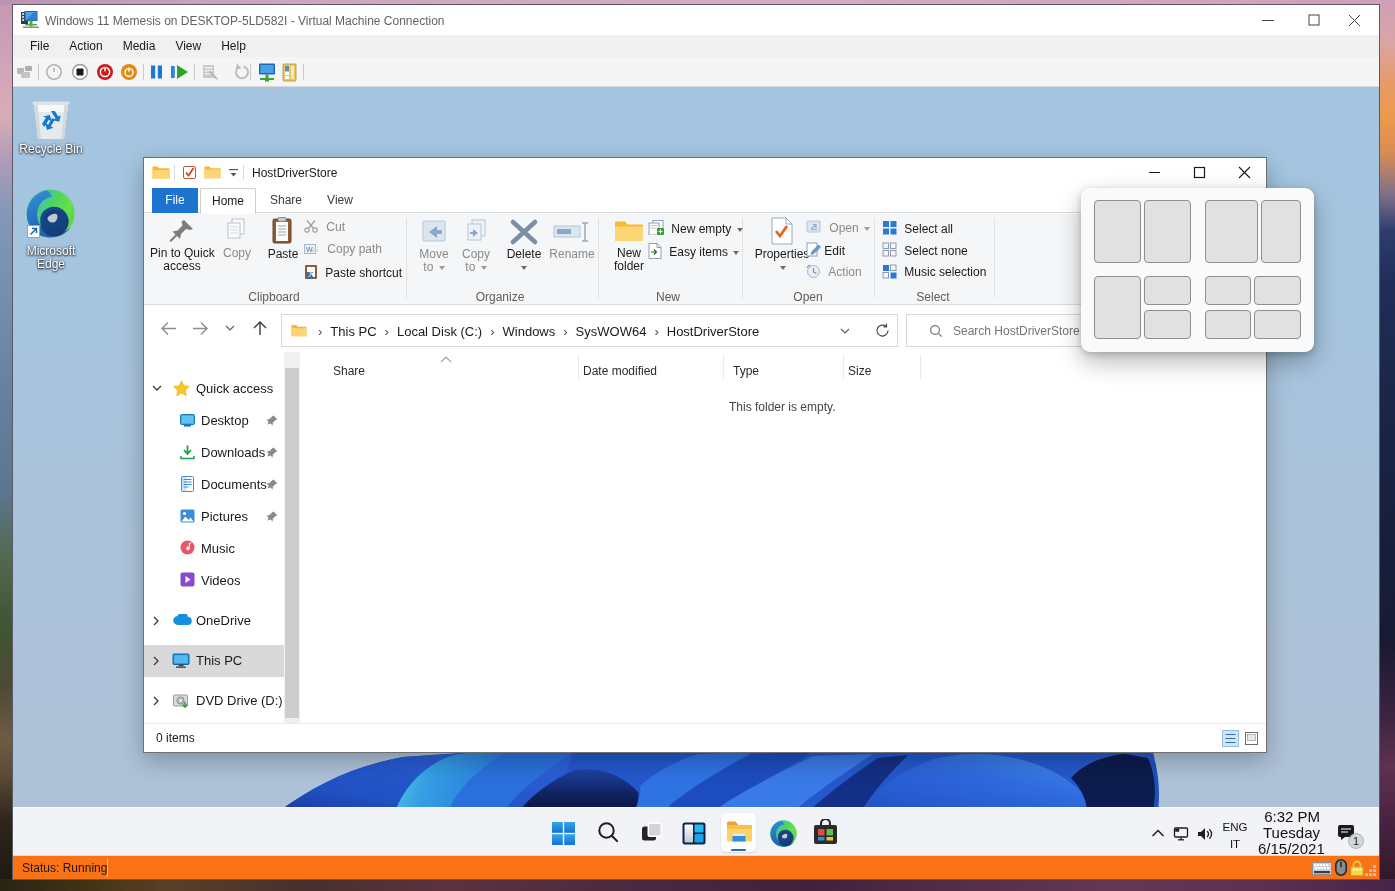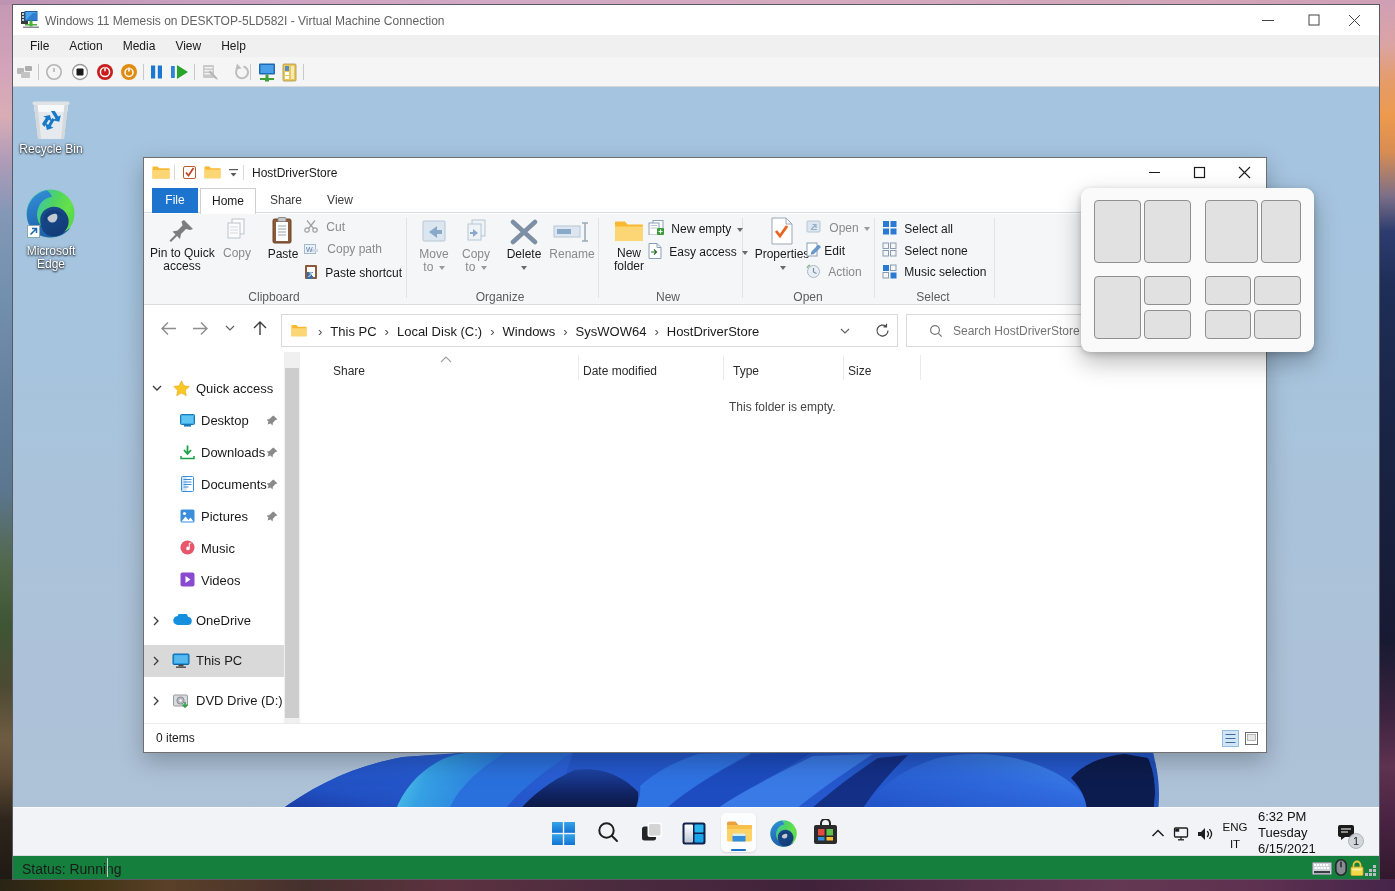--- a/index.html
+++ b/index.html
@@ -26,21 +26,21 @@
 #vmtitle .ticon { position:absolute; left:8px; top:6px; }
 .capbtn { position:absolute; top:0; width:45px; height:30px; color:#333; }
 #vmmenu { height:22px; background:#f0f0f0; font-size:12px; color:#1a1a1a; padding-left:7px; display:flex; align-items:center; }
 #vmmenu span { padding:0 10px; }
 #vmtools { height:30px; background:#f5f5f5; border-bottom:1px solid #d8d8d8; position:relative; }
 #vmscreen {
   position:absolute; left:0px; top:82px; width:1366px; height:768px;
   background:linear-gradient(180deg,#a4c4e0 0%,#a6c4de 30%,#acc2d8 70%,#aec1d7 100%);
   overflow:hidden;
 }
-#vmstatus { position:absolute; left:0; bottom:0; width:1366px; height:24px; background:#15803d; border-top:1px solid #dcdcdc; font-size:14px; color:#1a1a1a; }
+#vmstatus { position:absolute; left:0; bottom:0; width:1366px; height:24px; background:#f97316; border-top:1px solid #dcdcdc; font-size:12px; color:#1a1a1a; }
 #vmstatus .stext { position:absolute; left:9px; top:5px; }
 #vmstatus .sep1 { position:absolute; left:94px; top:2px; width:1px; height:19px; background:#c8c8c8; }
 
 #taskbar { position:absolute; left:0; bottom:0; width:1366px; height:48px; background:#f1f3f6; border-top:1px solid #f8fafb; }
 .tbi { position:absolute; }
 #tray { position:absolute; right:0; top:0; height:48px; }
 
 .deskicon { position:absolute; width:76px; text-align:center; color:#fff; font-size:12px; }
 .deskicon .lbl { text-shadow:0 1px 2px rgba(0,0,0,.9), 0 0 3px rgba(0,0,0,.6); line-height:13px; margin-top:2px; }
 
@@ -422,21 +422,21 @@
                 <path d="M12.5 9.5 v4 M10.5 11.5 h4" stroke="#fff" stroke-width="1.2"></path>
               </svg>
             <span style="margin-left:4px;">New empty</span> <span class="car"></span>
           </div>
           <div class="rsmall" style="left:504px;top:29px;">
             <svg width="14" height="16" viewBox="0 0 14 16" style="vertical-align:-3px;">
                 <path d="M1 .5 h8 l4 4 V15.5 H1 Z" fill="#fff" stroke="#8aa0b8"></path>
                 <path d="M9 .5 v4 h4" fill="none" stroke="#8aa0b8"></path>
                 <path d="M3 9 h5 m-2 -2.5 l2.5 2.5 -2.5 2.5" stroke="#2a6a2a" fill="none" stroke-width="1.2"></path>
               </svg>
-            <span style="margin-left:4px;">Easy access</span> <span class="car"></span>
+            <span style="margin-left:4px;">Easy items</span> <span class="car"></span>
           </div>
 
           <div class="rbig" style="left:610px;width:56px;">
             <svg width="24" height="28" viewBox="0 0 24 28" style="margin-top:1px;">
                 <path d="M2 1 h14 l6 6 V27 H2 Z" fill="#fff" stroke="#9aa8b8"></path>
                 <path d="M16 1 v6 h6" fill="none" stroke="#9aa8b8"></path>
                 <path d="M6 14 l4 5 7-10" stroke="#e8641e" stroke-width="2.8" fill="none"></path>
               </svg>
             <div>Properties<br><span class="car"></span></div>
           </div>
@@ -739,21 +739,21 @@
               <rect x="2.5" y="1" width="13" height="9" rx="1" fill="none" stroke="#1f1f1f" stroke-width="1.3"></rect>
               <path d="M6 12.8 h6" stroke="#1f1f1f" stroke-width="1.3"></path>
               <path d="M9 10 v2.8" stroke="#1f1f1f" stroke-width="1.3"></path>
               <rect x="3.2" y="1.7" width="4" height="3" fill="#1f1f1f"></rect>
             </svg>
           <svg class="tbi" style="left:-182px;top:19px;" width="17" height="14" viewBox="0 0 17 14">
               <path d="M1 5 h3 l4-4 v12 l-4-4 H1 Z" fill="#1f1f1f"></path>
               <path d="M10.5 4.5 a4 4 0 0 1 0 5 M12.8 2.6 a7 7 0 0 1 0 8.8" fill="none" stroke="#1f1f1f" stroke-width="1.3" stroke-linecap="round"></path>
             </svg>
           <div class="tbi" style="left:-166px;top:11px;width:44px;text-align:center;font-size:11.5px;line-height:16.5px;color:#111;">ENG<br>IT</div>
-          <div class="tbi" style="left:-121px;top:1px;width:62px;text-align:left;font-size:13px;line-height:16px;color:#111;">6:32 PM<br>Tuesday<br>6/15/2021</div>
+          <div class="tbi" style="left:-121px;top:1px;width:62px;text-align:right;font-size:15px;line-height:16px;color:#111;">6:32 PM<br>Tuesday<br>6/15/2021</div>
           <svg class="tbi" style="left:-42px;top:16px;" width="28" height="26" viewBox="0 0 28 26">
             <path d="M1 3 a2 2 0 0 1 2-2 h12 a2 2 0 0 1 2 2 v8 a2 2 0 0 1 -2 2 H8 l-4 3 v-3 H3 a2 2 0 0 1 -2-2 Z" fill="#1a1a1a"></path>
             <g stroke="#fff" stroke-width="1.2">
                 <path d="M4 5 h10 M4 8 h7"></path>
               </g>
             <circle cx="19" cy="17" r="7.5" fill="#cfd4da" opacity="0.92" stroke="#9aa0a8" stroke-width="0.8"></circle>
             <text x="19" y="21" font-size="11" text-anchor="middle" fill="#1a1a1a" font-family="Liberation Sans">1</text>
           </svg>
         </div>
       </div>

